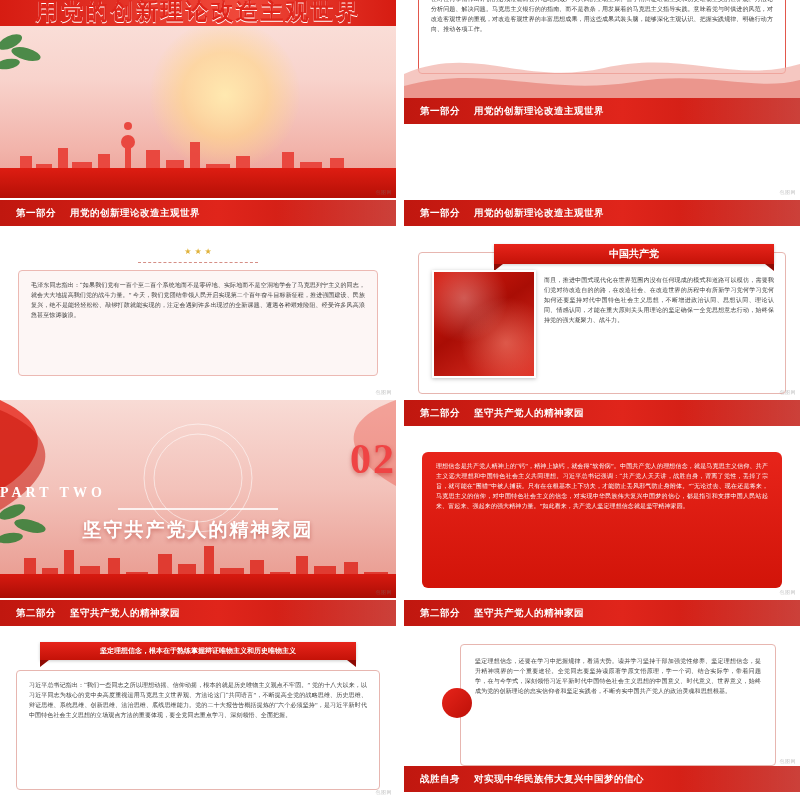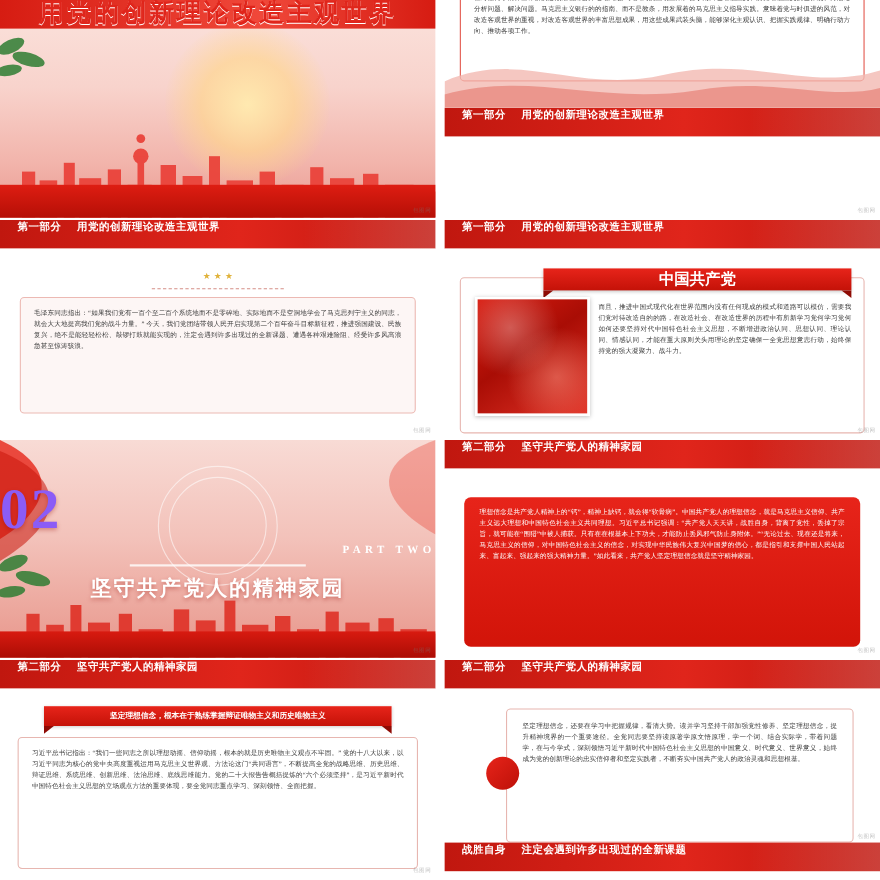--- a/index.html
+++ b/index.html
@@ -37,21 +37,21 @@
     position:absolute;left:0;right:0;bottom:0;height:86px;
   }
   .redwave{
     position:absolute;left:0;right:0;bottom:0;height:74px;
   }
 
   
   .sec-bar{
     position:absolute;left:0;right:0;top:0;height:26px;
     background:linear-gradient(90deg,#c0170f 0%,#e0251b 55%,#c0170f 100%);
-    display:flex;
+    display:flex;align-items:center;
   }
   .sec-bar .tag{
     color:#ffffff;font-size:9.5px;font-weight:bold;margin-left:16px;letter-spacing:.5px;
   }
   .sec-bar .ttl{
     color:#ffffff;font-size:9.5px;font-weight:bold;margin-left:14px;letter-spacing:.5px;
   }
   .sec-deco{
     position:absolute;right:0;top:0;height:26px;width:120px;
     background:linear-gradient(90deg,rgba(255,255,255,0) 0%,rgba(255,255,255,.18) 100%);
@@ -75,21 +75,21 @@
   .para{
     font-size:6px;line-height:1.65;color:#3b3b3b;text-align:justify;
     letter-spacing:.1px;
   }
   .para.white{color:#ffffff;}
 
   
   .ribbon{
     position:absolute;
     background:linear-gradient(180deg,#e7241a,#c41208);
-    color:#fff;font-size:14px;font-weight:bold;
+    color:#fff;font-size:10px;font-weight:bold;
     display:flex;align-items:center;justify-content:center;
     box-shadow:0 1px 3px rgba(0,0,0,.2);
   }
   .ribbon:before,.ribbon:after{
     content:"";position:absolute;top:100%;border-style:solid;
   }
   .ribbon:before{left:0;border-width:0 0 7px 9px;border-color:transparent transparent transparent #8e0b04;}
   .ribbon:after{right:0;border-width:0 9px 7px 0;border-color:transparent #8e0b04 transparent transparent;}
 
   .photo{
@@ -103,26 +103,26 @@
   }
 
   .stars{display:flex;gap:3px;justify-content:center;}
   .stars span{color:#e0b23a;font-size:8px;line-height:8px;}
   .dashline{
     border-top:1px dashed #d58e86;width:120px;margin:0 auto;
   }
 
   
   .part-num{
-    font-size:52px;font-weight:bold;color:#8b5cf6;letter-spacing:2px;
-    text-align:left;line-height:1;
+    font-size:42px;font-weight:bold;color:#ef4444;letter-spacing:2px;
+    text-align:right;line-height:1;
     text-shadow:0 2px 4px rgba(150,10,0,.35);
   }
   .part-en{
-    font-size:10px;font-weight:bold;color:#ffffff;letter-spacing:4px;text-align:right;margin-top:5px;padding-left:13px;
+    font-size:14px;font-weight:bold;color:#ffffff;letter-spacing:4px;text-align:left;margin-top:5px;
   }
   .part-cn{
     font-size:19px;font-weight:bold;color:#ffffff;letter-spacing:2px;text-align:center;
     text-shadow:0 2px 4px rgba(150,10,0,.4);
   }
   .part-line{
     width:160px;height:2px;background:rgba(255,255,255,.8);margin:7px auto;
   }
 
   .title-main{
@@ -329,19 +329,19 @@
     </div>
     <div class="body-area">
       <div class="outline-box" style="left:56px;right:24px;top:18px;height:120px;border-color:#e7b6b0;">
         <div class="para" style="position:absolute;left:14px;right:14px;top:12px;">坚定理想信念，还要在学习中把握规律，看清大势。读并学习坚持干部加强党性修养、坚定理想信念，提升精神境界的一个重要途径。全党同志要坚持读原著学原文悟原理，学一个词、结合实际学，带着问题学，在与今学式，深刻领悟习近平新时代中国特色社会主义思想的中国意义、时代意义、世界意义，始终成为党的创新理论的忠实信仰者和坚定实践者，不断夯实中国共产党人的政治灵魂和思想根基。</div>
       </div>
       <div style="position:absolute;left:38px;top:62px;width:30px;height:30px;border-radius:50%;background:linear-gradient(135deg,#e7241a,#bd1008);"></div>
     </div>
 
     <div class="sec-bar" style="top:auto;bottom:6px;">
       <span class="tag">战胜自身</span>
-      <span class="ttl">注定会遇到许多出现过的全新课题</span>
+      <span class="ttl">对实现中华民族伟大复兴中国梦的信心</span>
       <div class="sec-deco"></div>
     </div>
     <div class="wm" style="bottom:34px;">包图网</div>
   </div>
 
 </div>
 
 </body></html>

